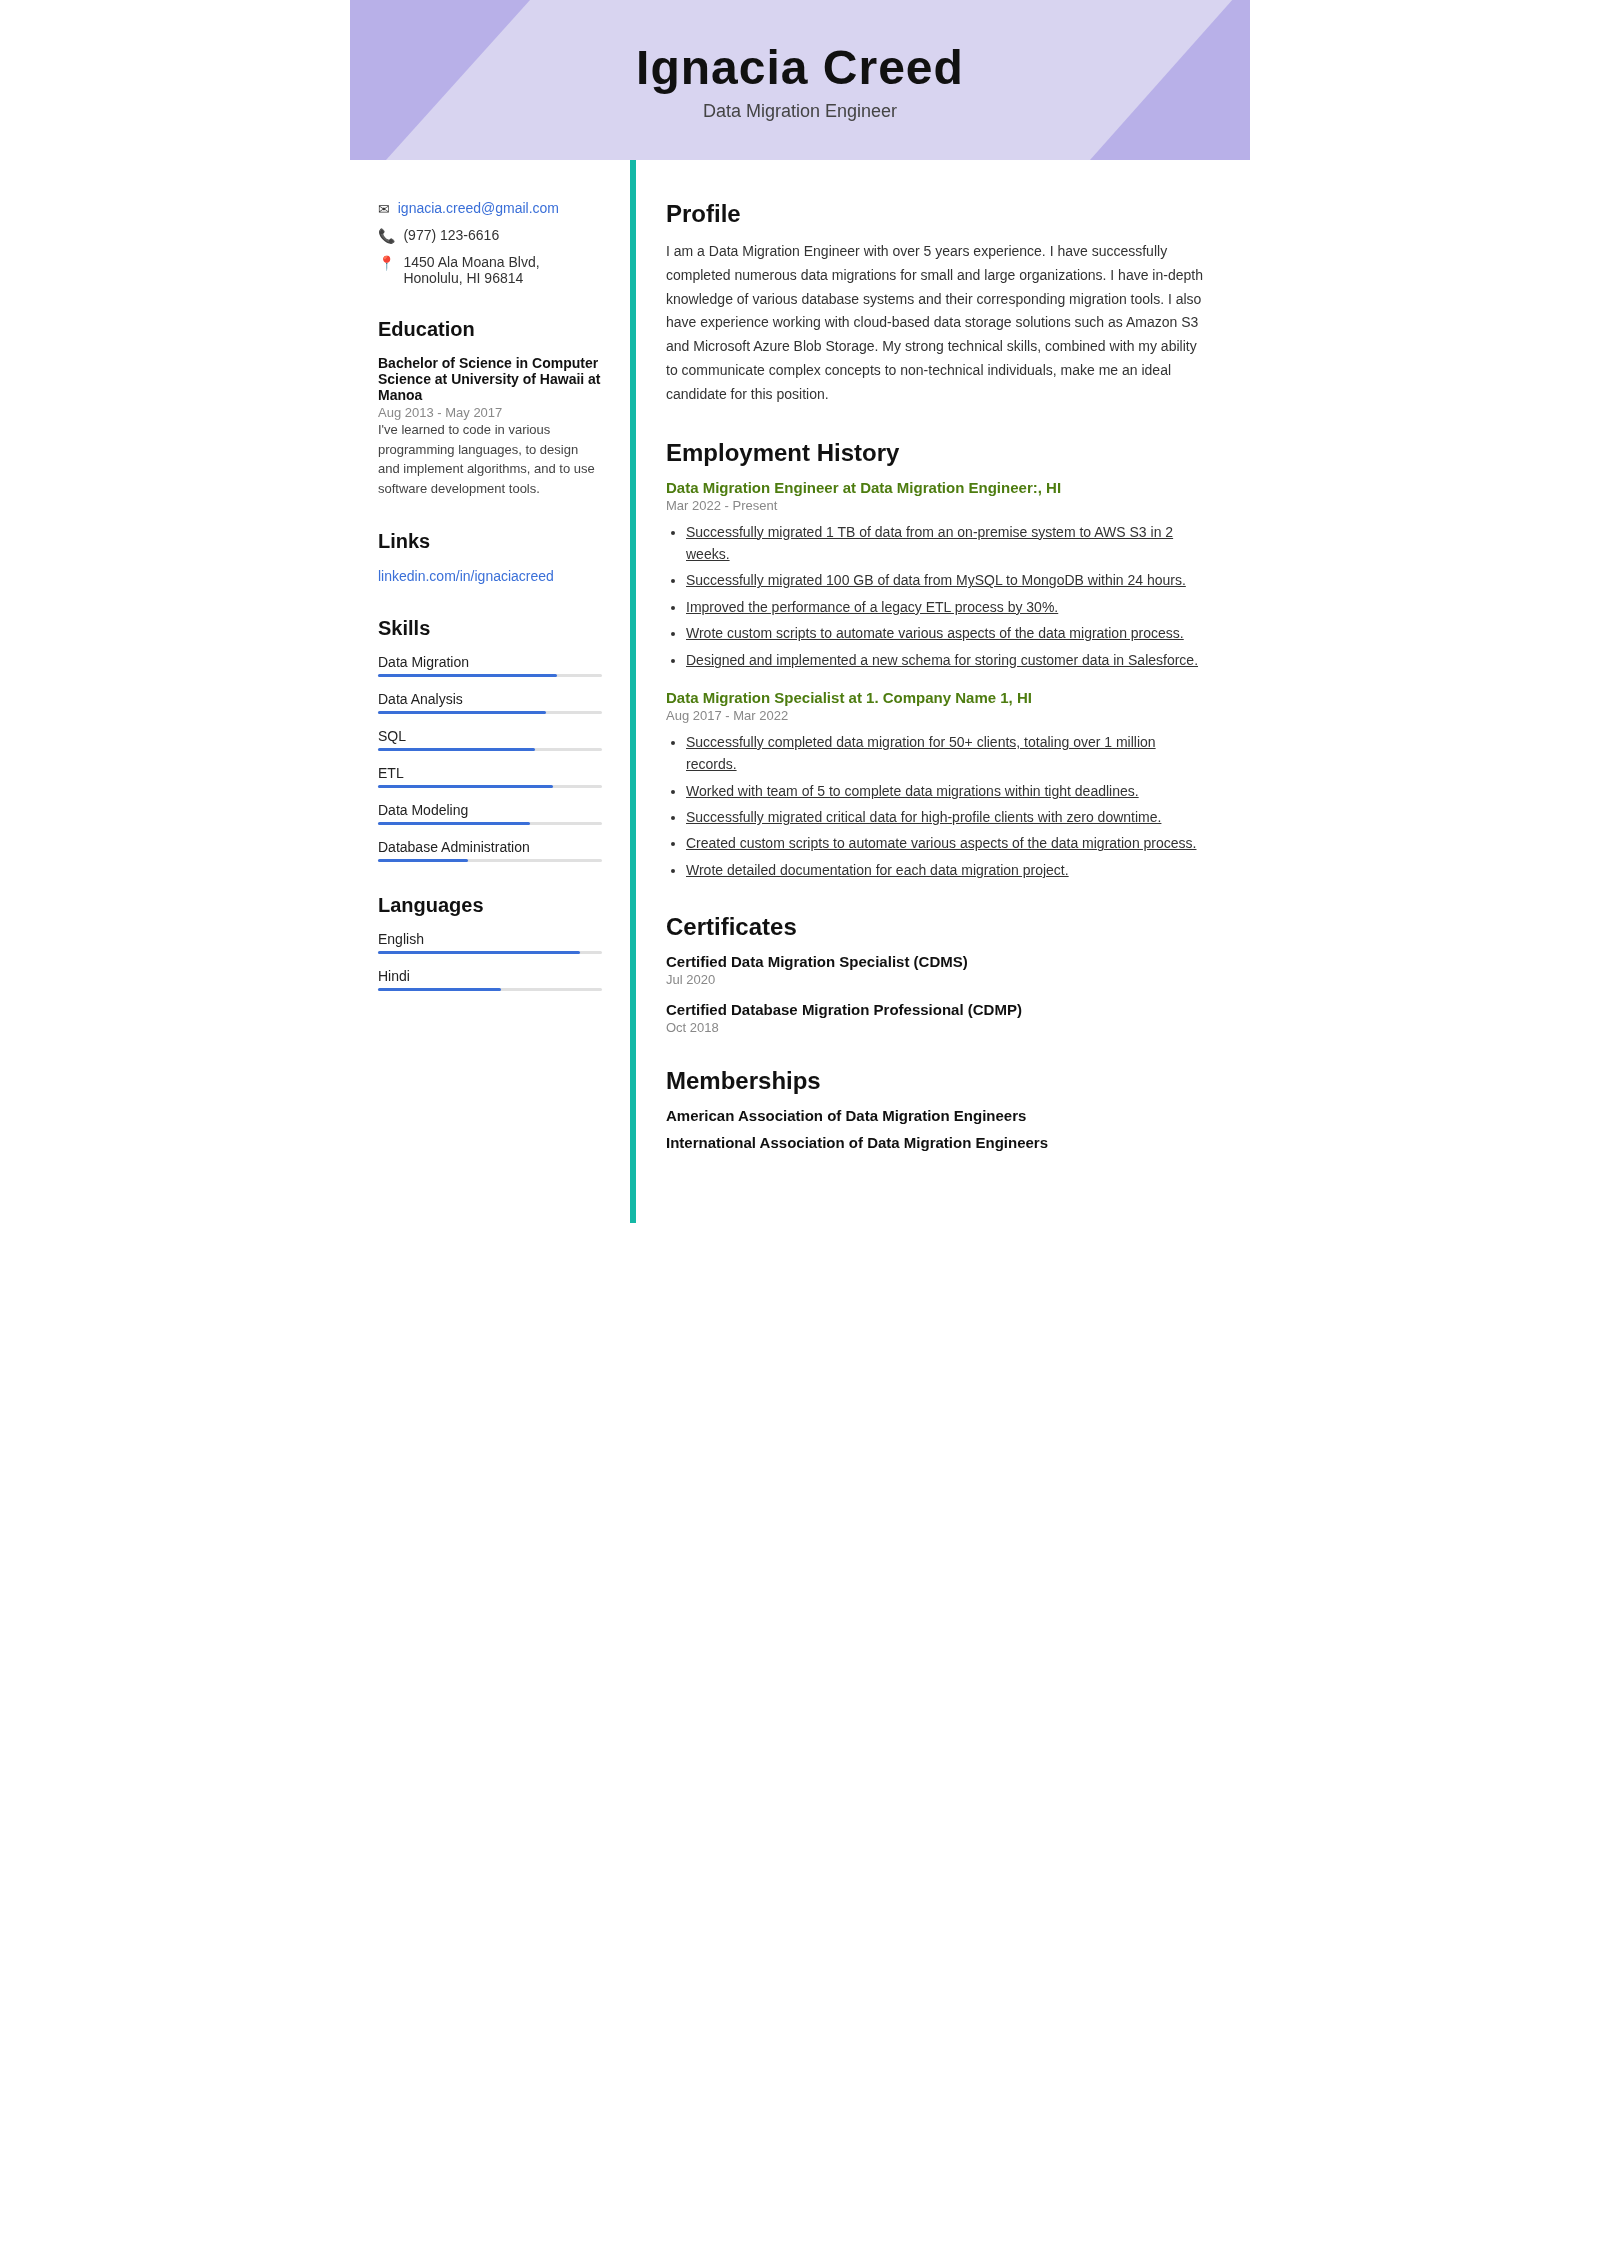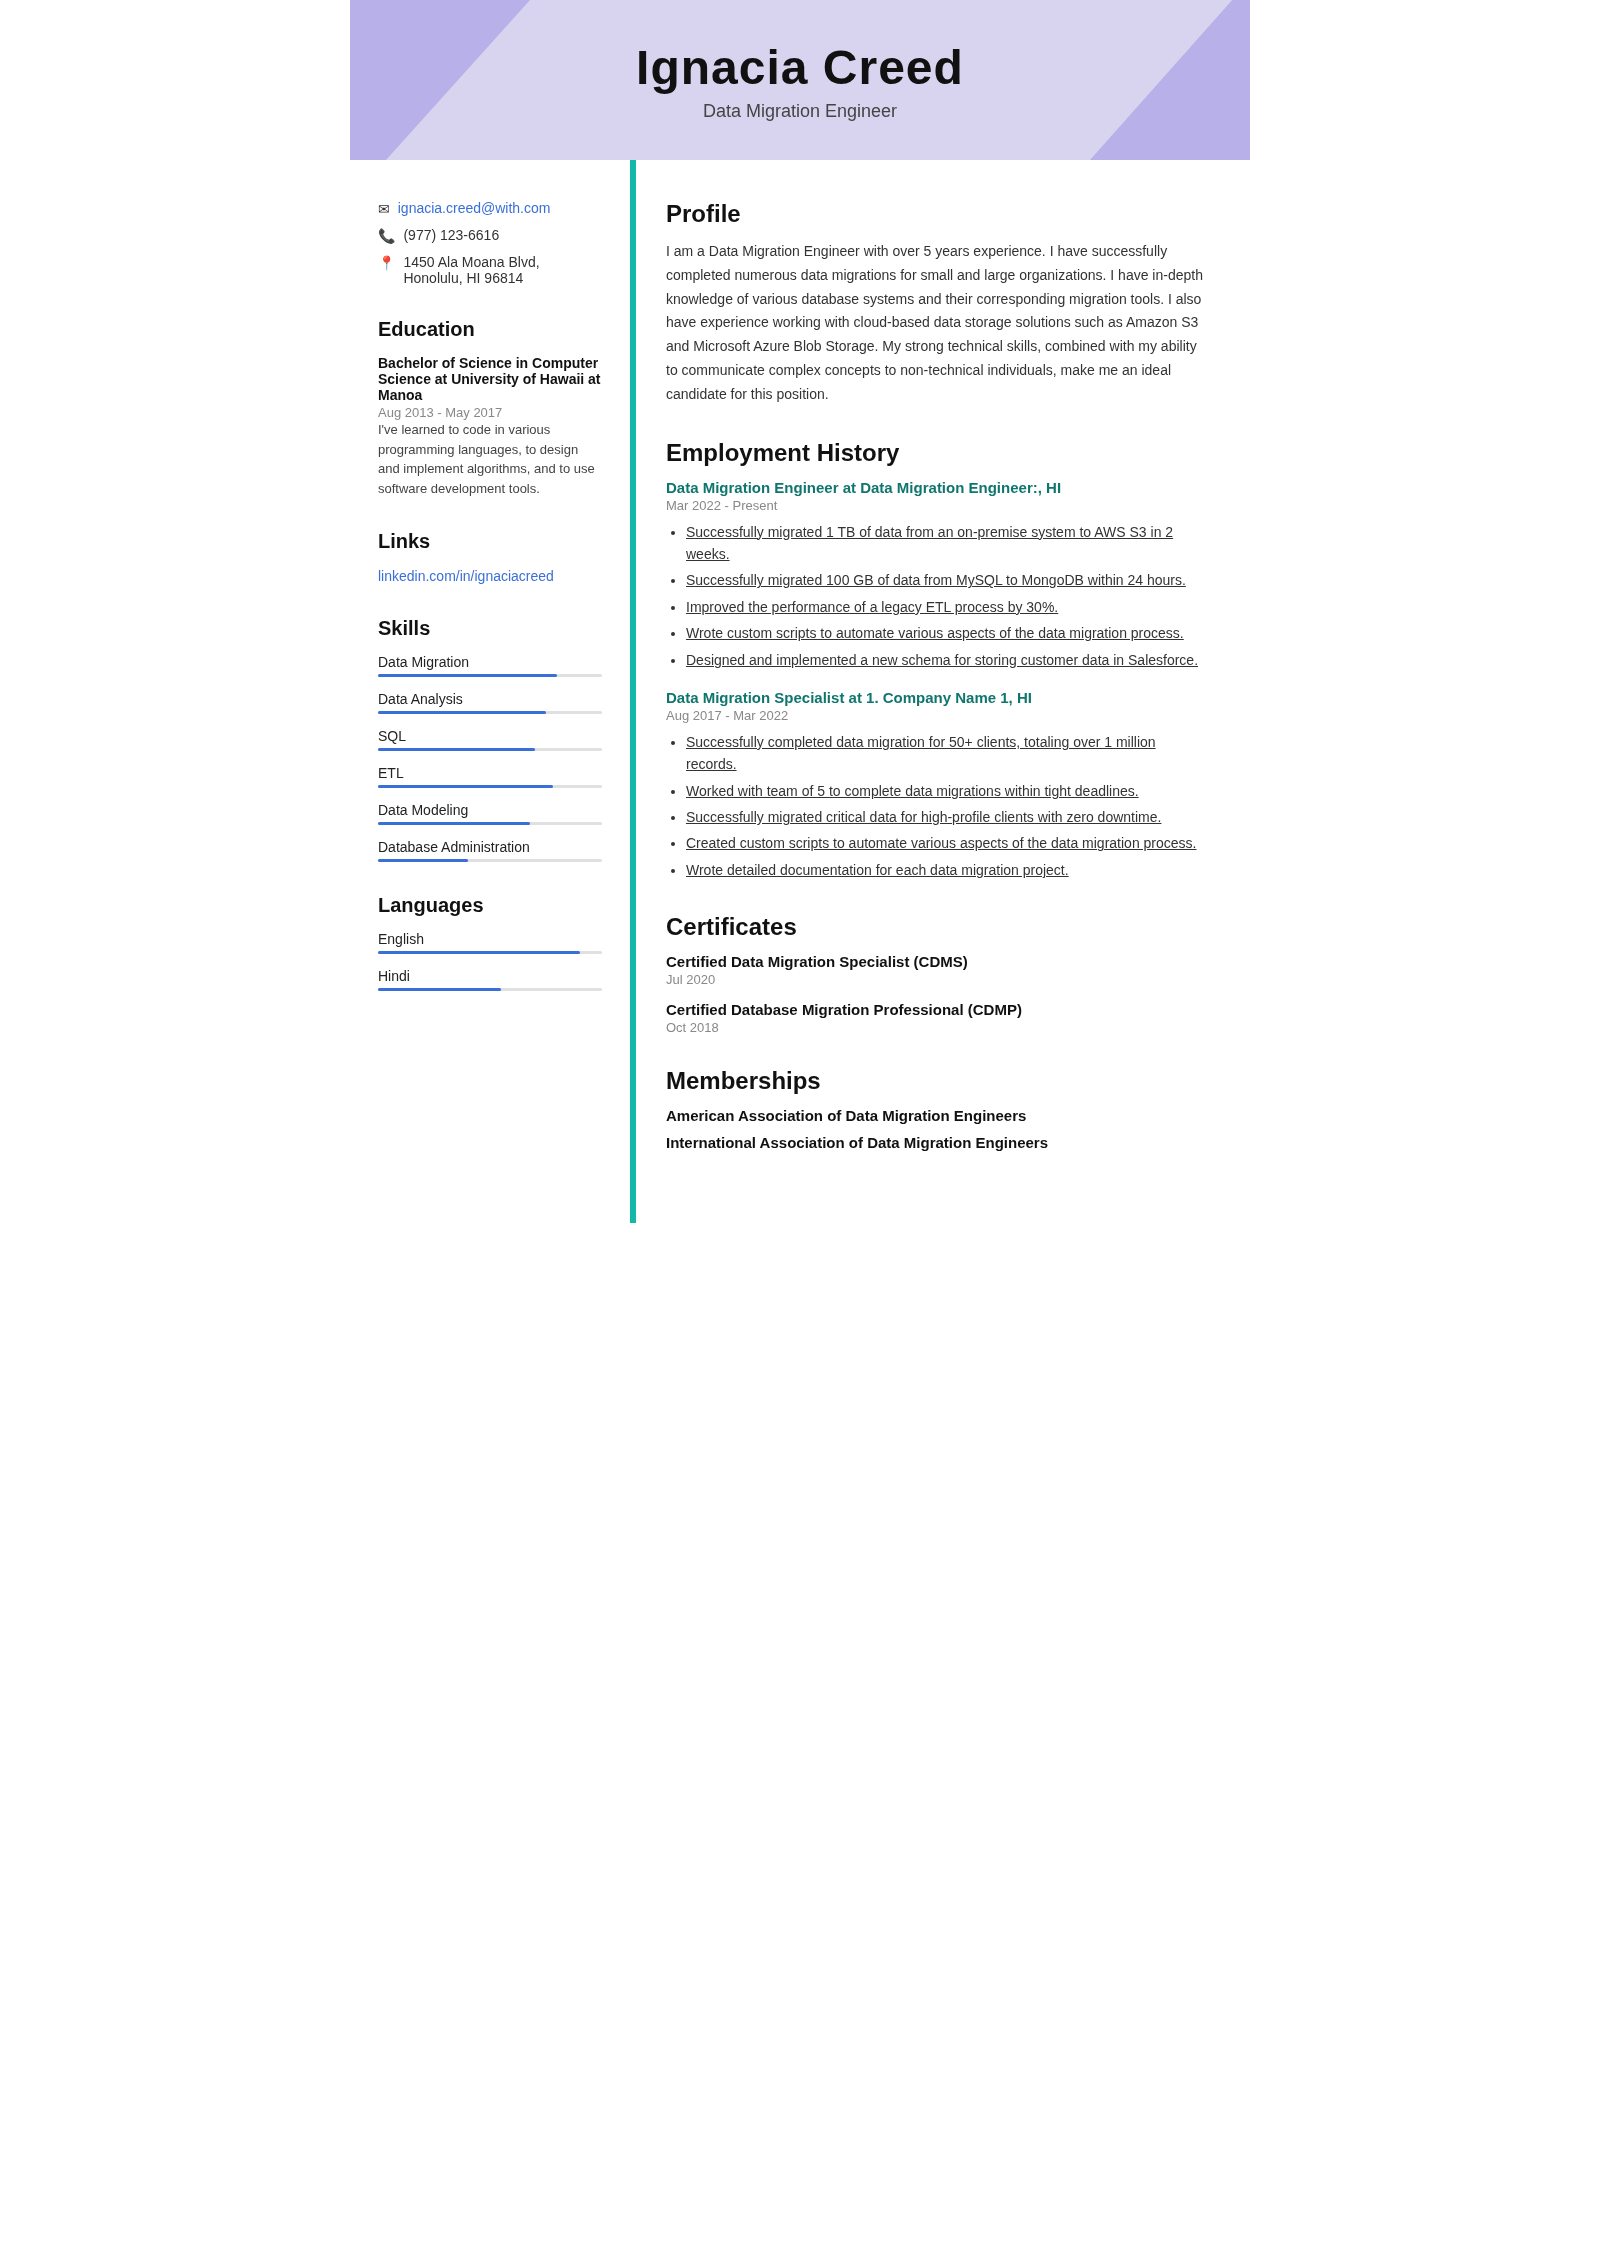--- a/index.html
+++ b/index.html
@@ -165,21 +165,21 @@
       margin-bottom: 12px;
     }
     .profile-text {
       font-size: 14px;
       line-height: 1.7;
       color: #333;
     }
     .job-title {
       font-size: 15px;
       font-weight: 700;
-      color: #0f766e;
+      color: #4d7c0f;
       margin-bottom: 2px;
     }
     .job-date {
       font-size: 13px;
       color: #888;
       margin-bottom: 8px;
     }
     .job-bullets {
       list-style: disc;
       padding-left: 20px;
@@ -222,21 +222,21 @@
   </div>
 </div>
 
 <div class="main-layout">
 
   <div class="sidebar">
 
     <div class="sidebar-section">
       <div class="contact-item">
         <span class="contact-icon">✉</span>
-        <a class="contact-link" href="#">ignacia.creed@with.com</a>
+        <a class="contact-link" href="#">ignacia.creed@gmail.com</a>
       </div>
       <div class="contact-item">
         <span class="contact-icon">📞</span>
         <span>(977) 123-6616</span>
       </div>
       <div class="contact-item">
         <span class="contact-icon">📍</span>
         <div>
           <span>1450 Ala Moana Blvd,</span><br>
           <span>Honolulu, HI 96814</span>

